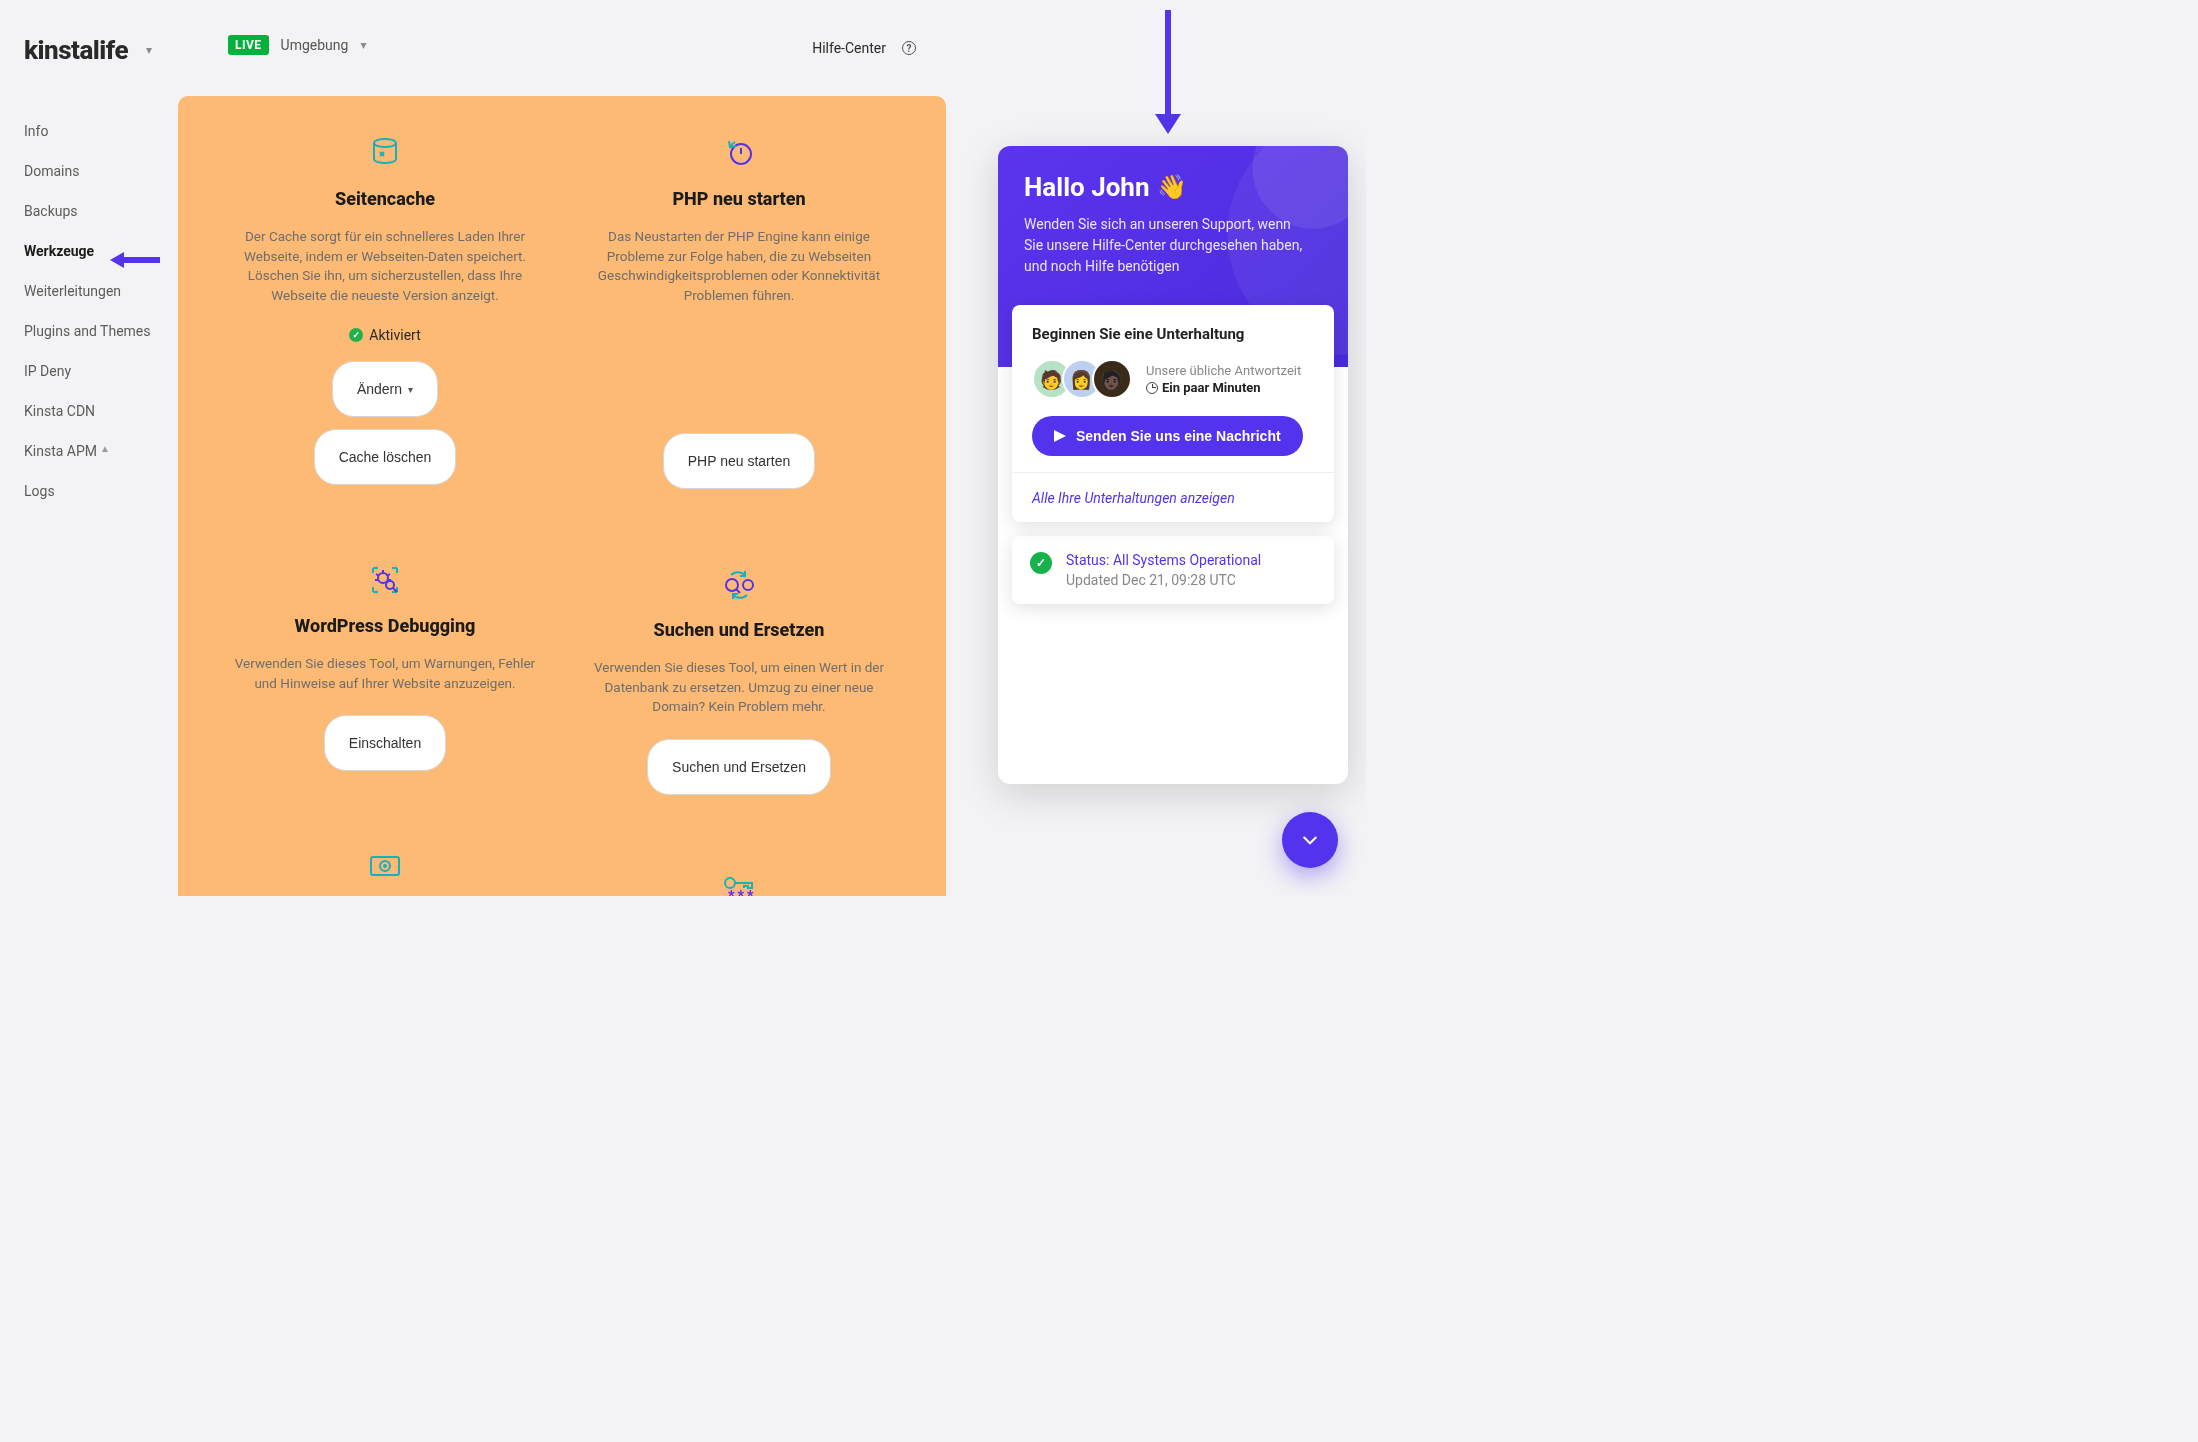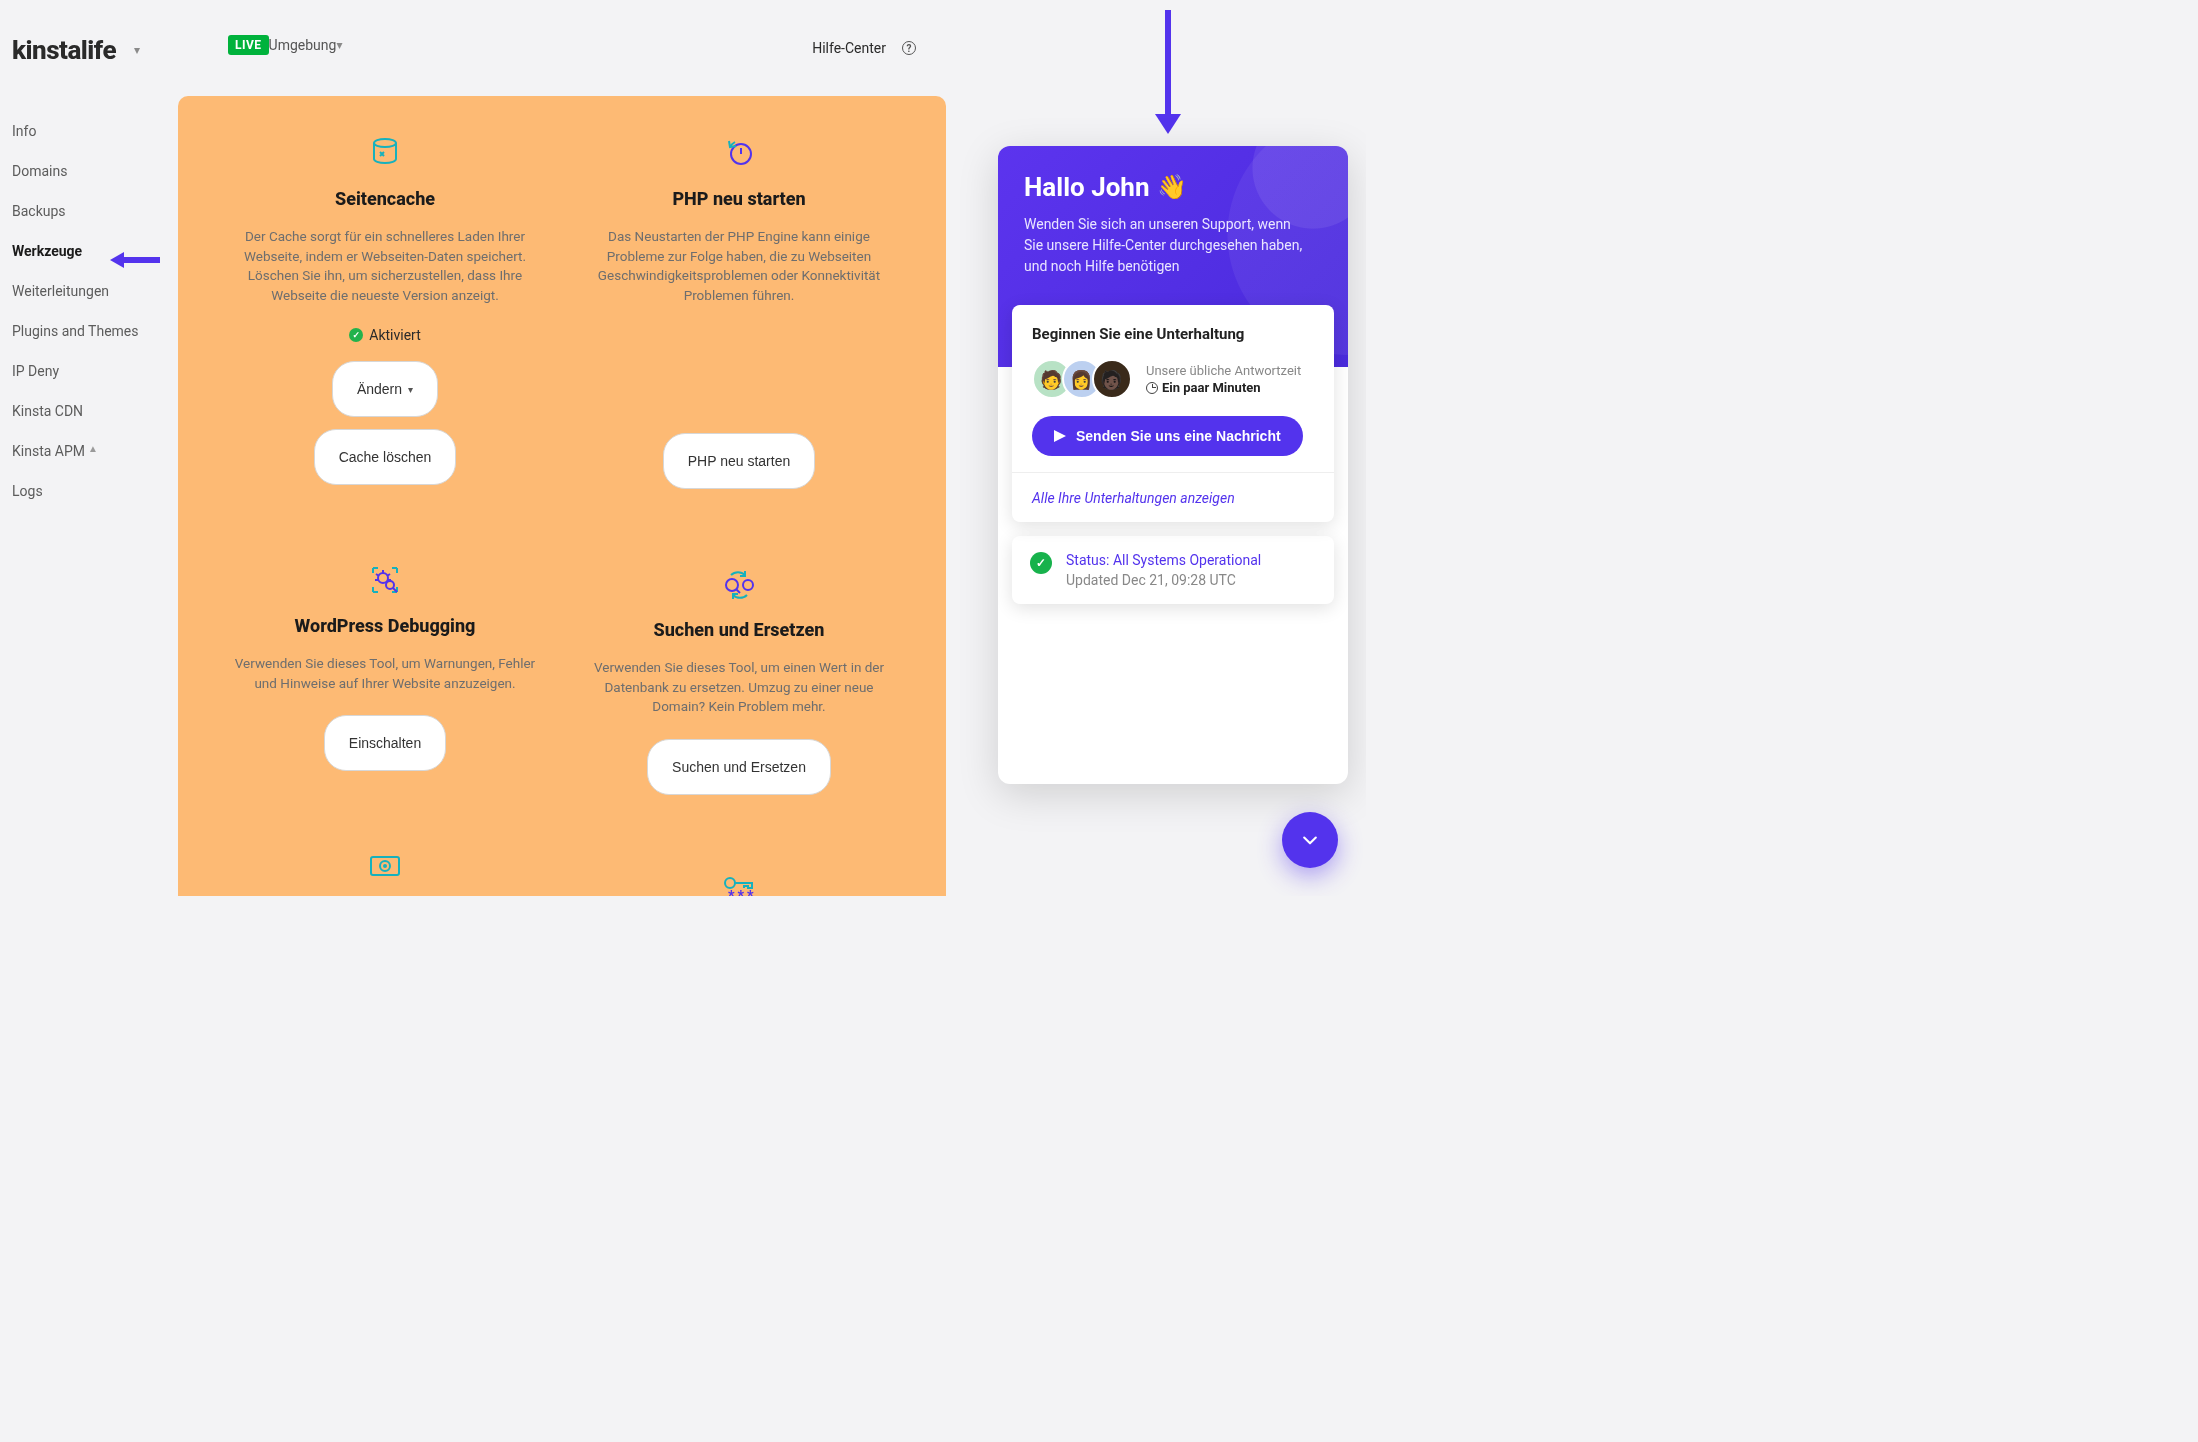--- a/index.html
+++ b/index.html
@@ -9,21 +9,21 @@
     background: #f3f3f5;
     color: #222;
     position: relative;
     overflow: hidden;
     width: 1366px;
     height: 896px;
   }
   
   .sidebar {
     position: absolute;
-    left: 0; top: 0;
+    left: 12px; top: 0;
     width: 180px;
     padding-top: 35px;
     padding-left: 12px;
   }
   .logo-row {
     display: flex;
     align-items: center;
     gap: 18px;
     margin-bottom: 46px;
   }
@@ -62,21 +62,21 @@
   .side-arrow .head {
     position:absolute; left:0; top:0;
     border-top:8px solid transparent;
     border-bottom:8px solid transparent;
     border-right:14px solid #5333ed;
   }
   
   .topbar {
     position:absolute;
     left:228px; top:35px;
-    display:flex; align-items:center; gap:0;
+    display:flex; align-items:center; gap:12px;
   }
   .live-badge {
     background:#00b23c;
     color:#fff;
     font-size:12px;
     font-weight:700;
     padding:3px 7px;
     border-radius:3px;
     letter-spacing:0.5px;
   }

